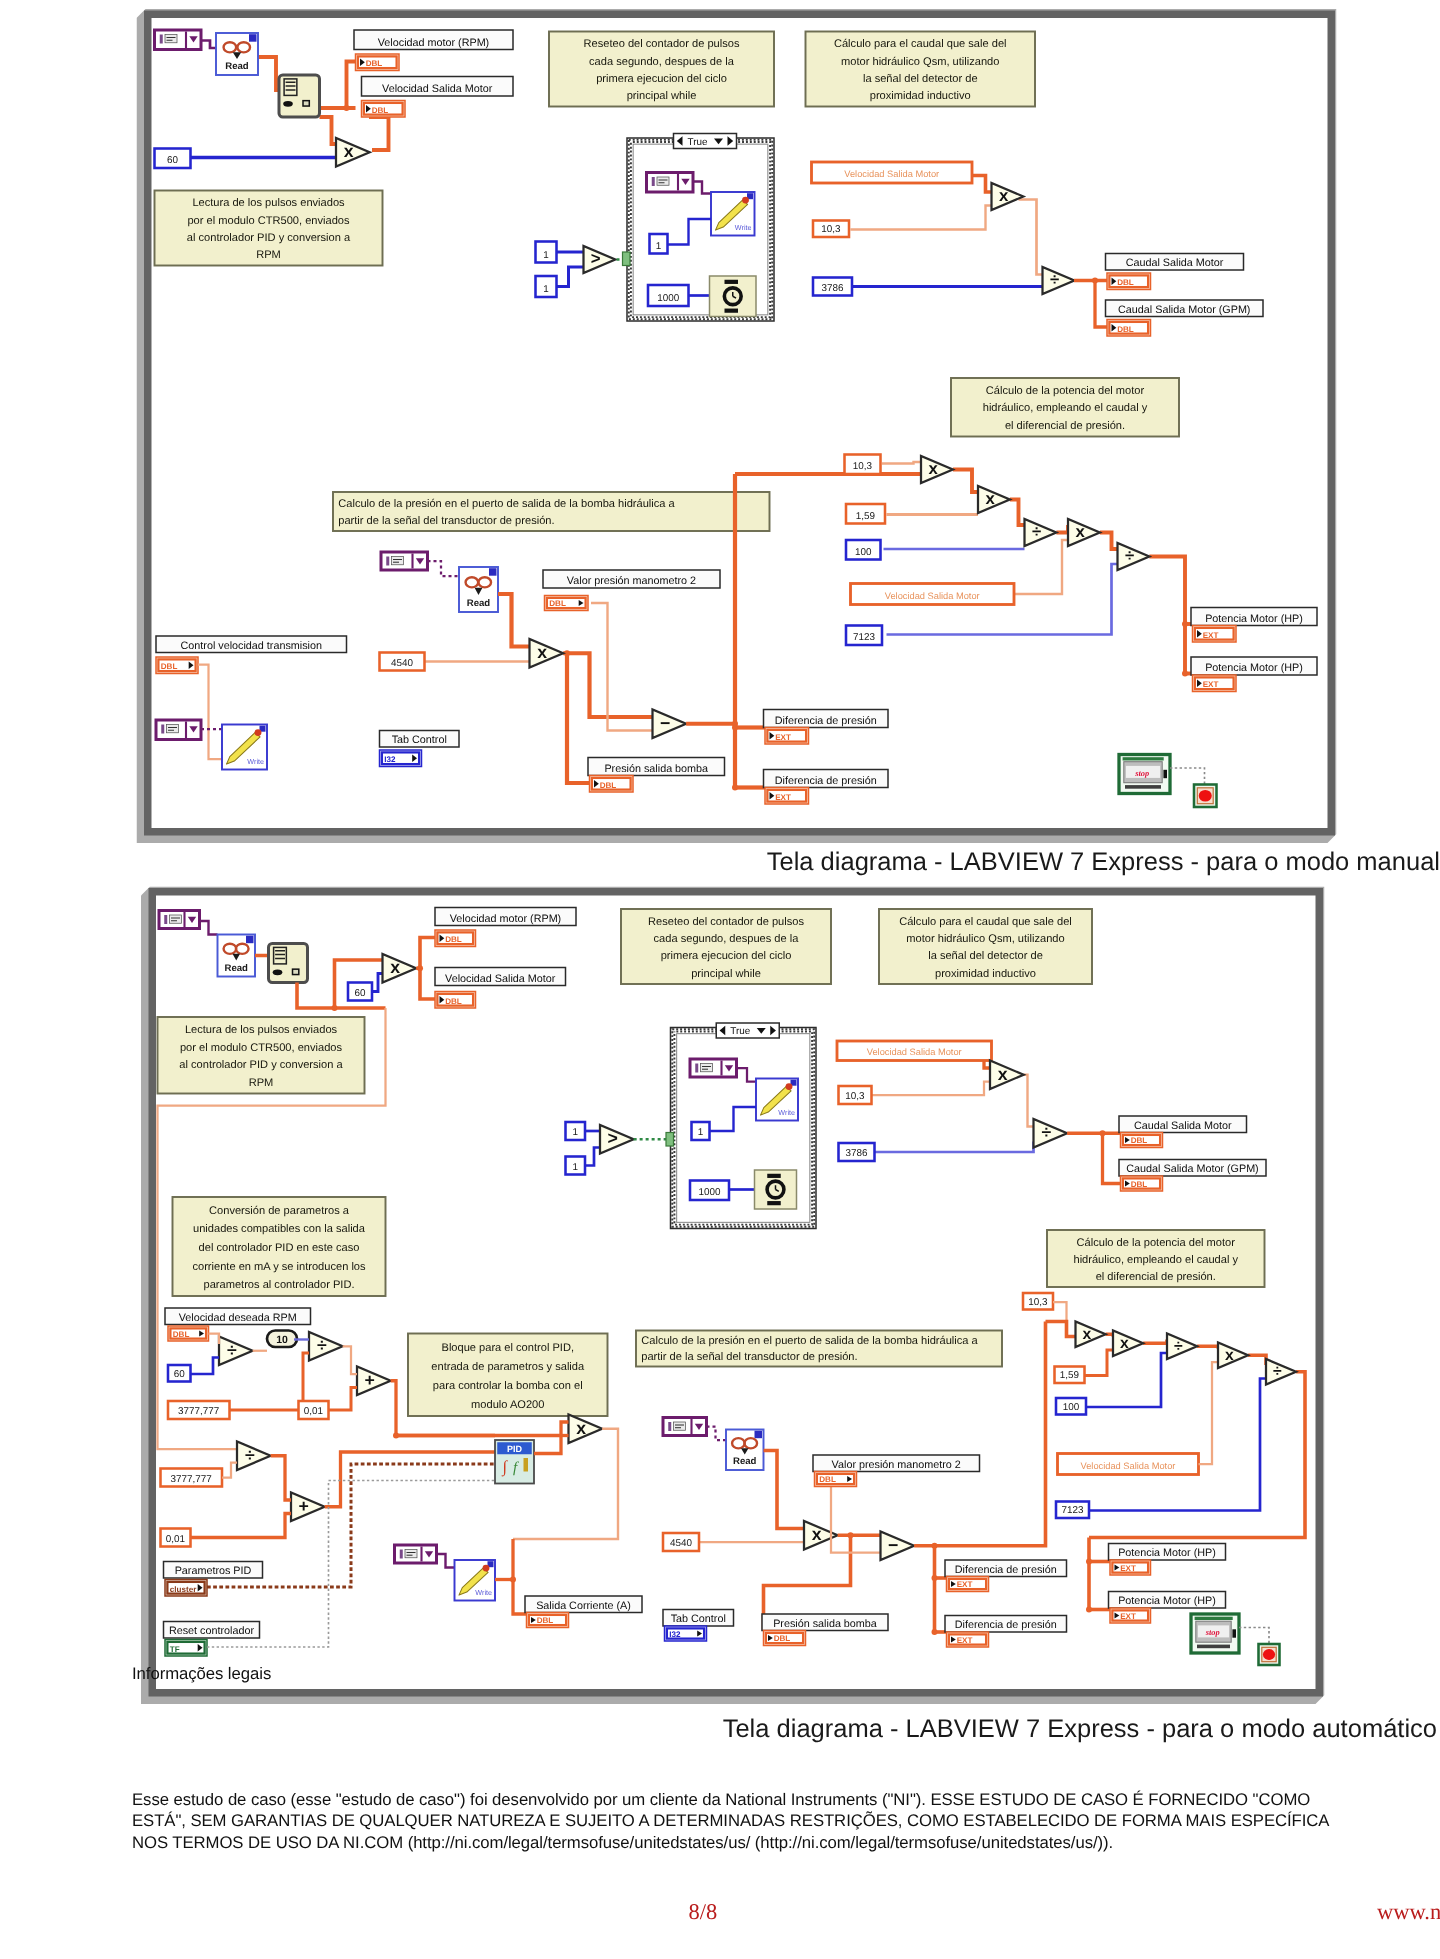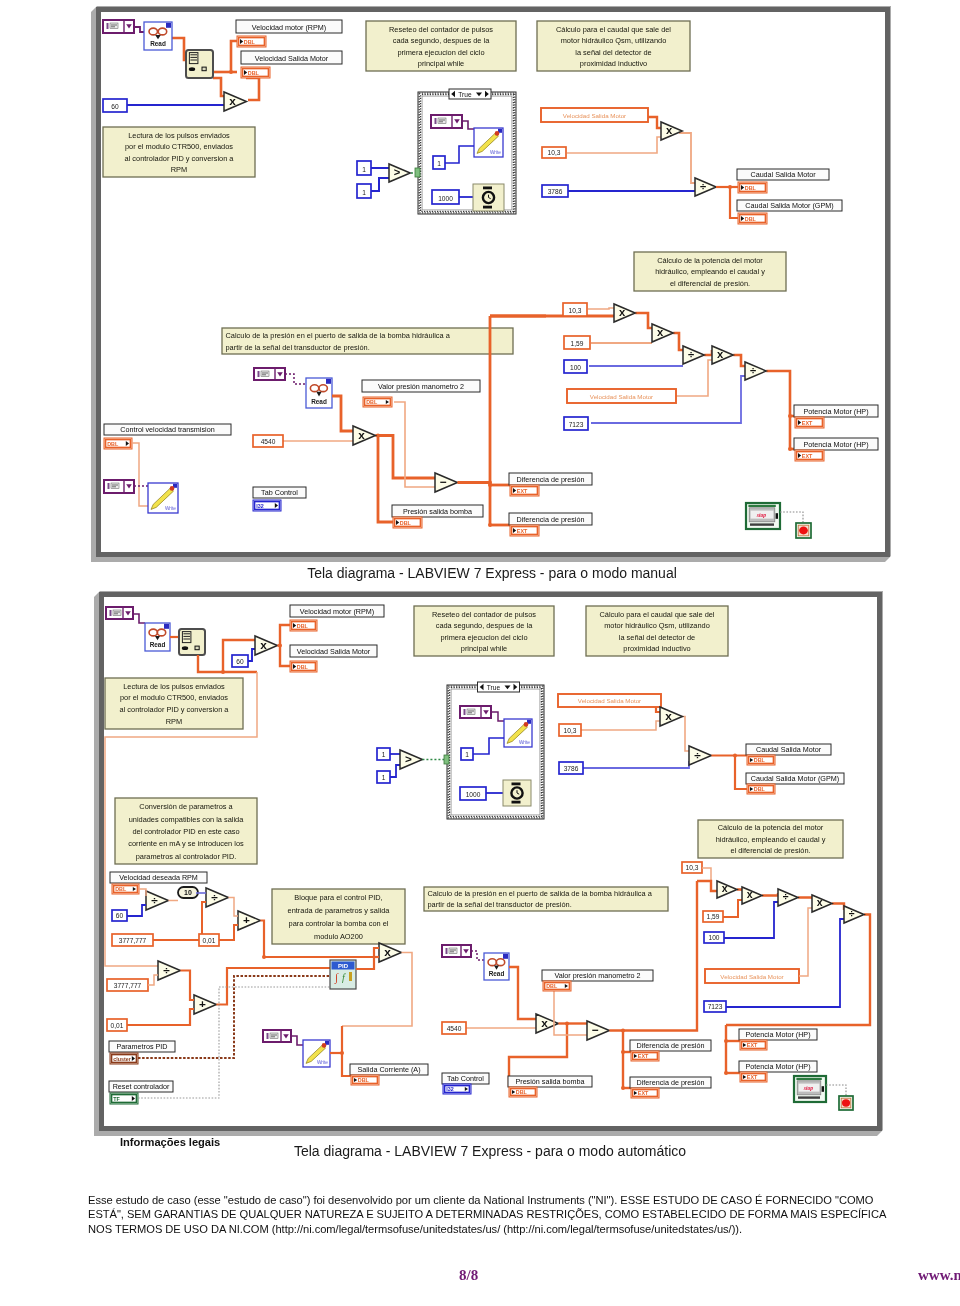--- a/index.html
+++ b/index.html
@@ -1,20 +1,20 @@
 <!DOCTYPE html>
 <html><head>
 <meta charset="utf-8">
 <style>
   html,body{margin:0;padding:0;}
   body{width:960px;height:1306px;background:#ffffff;font-family:"Liberation Sans",sans-serif;position:relative;overflow:hidden;}
   .page{position:absolute;left:0;top:0;width:960px;height:1306px;background:#ffffff;}
-  .caption{position:absolute;width:936px;text-align:center;font-size:14px;color:#1a1a1a;}
+  .caption{position:absolute;width:936px;text-align:right;font-size:17px;color:#1a1a1a;}
   .legal{position:absolute;font-size:11.15px;color:#111;line-height:14.6px;letter-spacing:-0.04px;}
-  .footer-page,.footer-url{position:absolute;font-family:"Liberation Serif",serif;font-size:15px;color:#701a75;font-weight:bold;}
+  .footer-page,.footer-url{position:absolute;font-family:"Liberation Serif",serif;font-size:15px;color:#b91c1c;}
   svg{display:block;position:absolute;}
 </style>
 </head>
 <body>
 
 <div class="page">
 <svg style="left:91px;top:6px;" width="800" height="556" viewBox="0 0 800 556">
       <g>
         <path d="M0,6 L6,0 L800,0 L800,550 L794,556 L0,556 Z" fill="#ababab"></path>
         <path d="M5,1 L799,1 L799,551 L5,551 Z" fill="#636363"></path>
@@ -981,17 +981,17 @@
       </g>
       <path d="M732,494 L752,494 L752,505" stroke="#8a8a8a" stroke-width="1.1" fill="none" stroke-linecap="butt" stroke-linejoin="miter" stroke-dasharray="1.6 1.6"></path>
       <g>
         <rect x="745" y="505" width="14" height="14" fill="#eef7ee" stroke="#1f6b36" stroke-width="1.7"></rect>
         <rect x="747.2" y="507.2" width="9.6" height="9.6" fill="#f6ddcc" stroke="#c0703a" stroke-width="0.8"></rect>
         <ellipse cx="752.0" cy="512.0" rx="4.06" ry="3.64" fill="#ee1111"></ellipse>
       </g>
     </svg>
 <div class="caption" style="left:24px;top:565px;">Tela diagrama - LABVIEW 7 Express - para o modo manual</div>
 <div class="caption" style="left:22px;top:1143px;">Tela diagrama - LABVIEW 7 Express - para o modo automático</div>
-<div class="legal" style="left:88px;top:1135px;font-weight:bold;margin-left:32px;">Informações legais</div>
+<div class="legal" style="left:88px;top:1109px;font-weight:normal;">Informações legais</div>
 <div class="legal" style="left:88px;top:1192.5px;width:803px;">Esse estudo de caso (esse "estudo de caso") foi desenvolvido por um cliente da National Instruments ("NI"). ESSE ESTUDO DE CASO É FORNECIDO "COMO ESTÁ", SEM GARANTIAS DE QUALQUER NATUREZA E SUJEITO A DETERMINADAS RESTRIÇÕES, COMO ESTABELECIDO DE FORMA MAIS ESPECÍFICA NOS TERMOS DE USO DA NI.COM (http://ni.com/legal/termsofuse/unitedstates/us/ (http://ni.com/legal/termsofuse/unitedstates/us/)).</div>
 <div class="footer-page" style="left:459px;top:1267px;">8/8</div>
 <div class="footer-url" style="left:918px;top:1267px;">www.ni.com</div>
 </div>
 
 </body></html>

